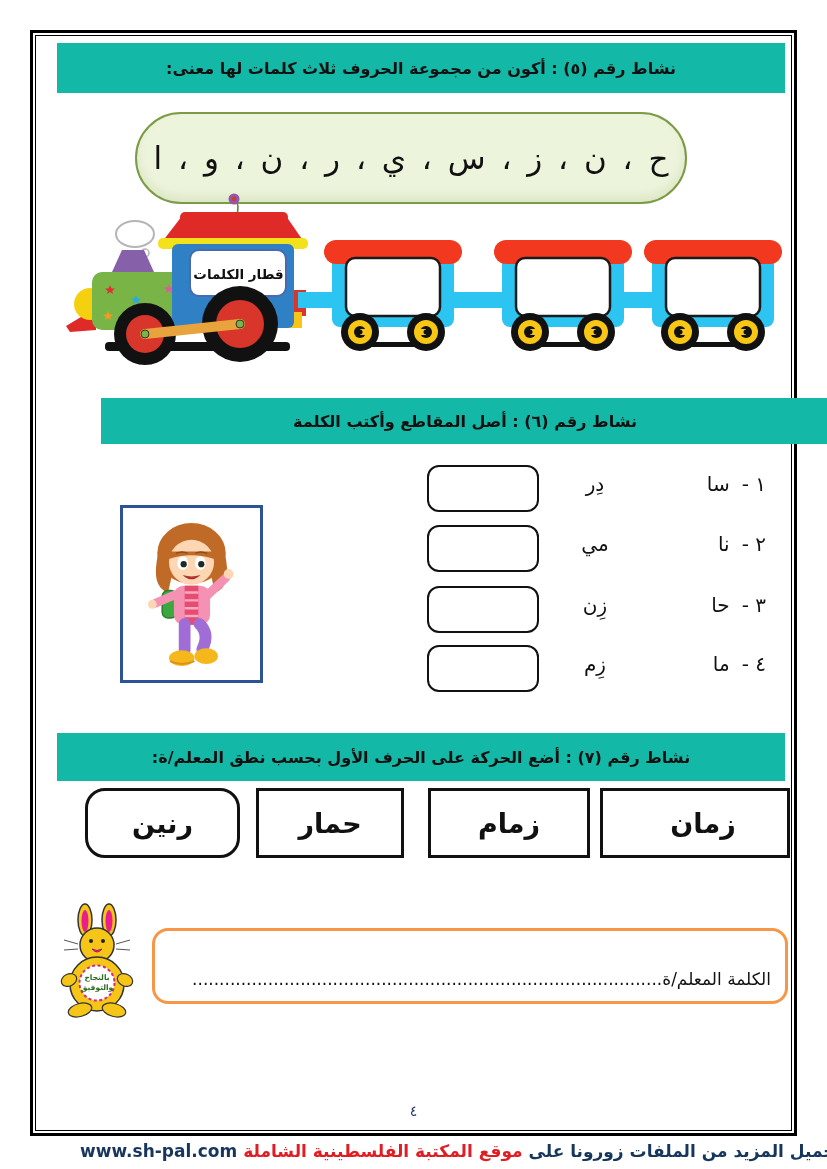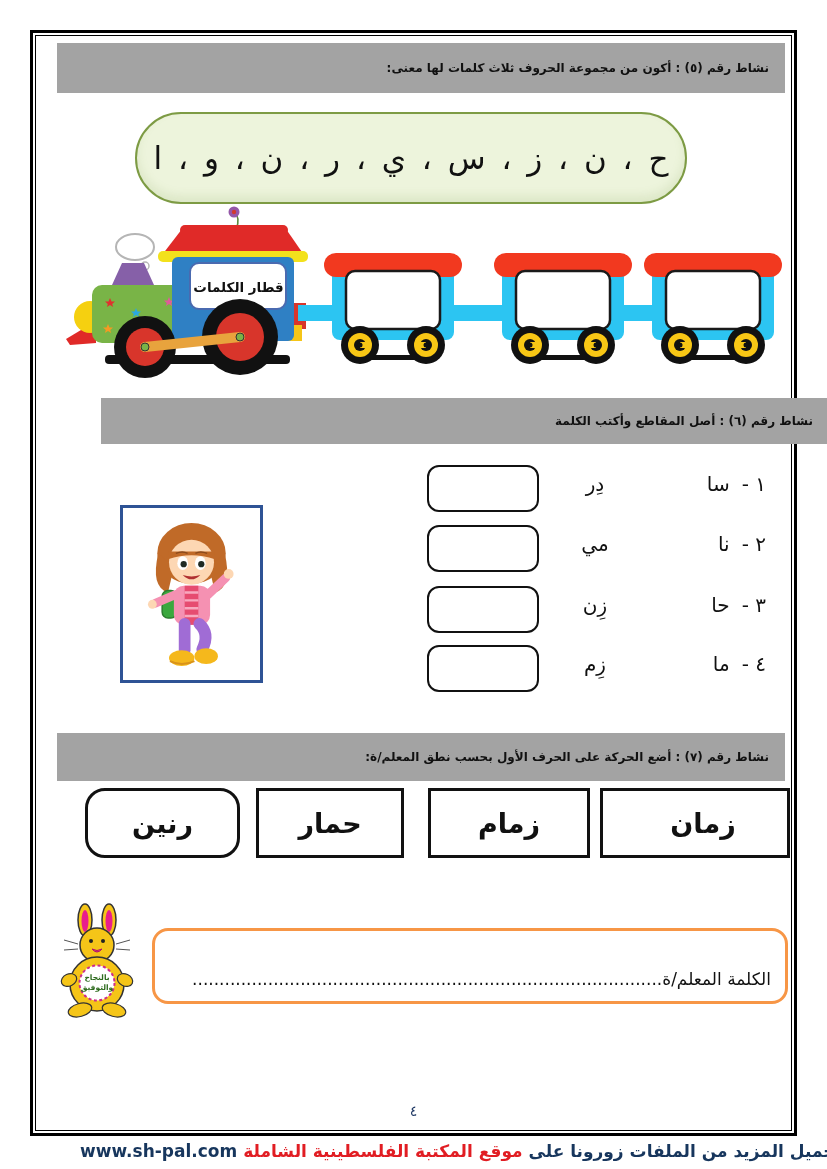--- a/index.html
+++ b/index.html
@@ -7,38 +7,38 @@
     position:relative; width:827px; height:1169px; background:#fff;
     font-family:"DejaVu Sans", sans-serif; overflow:hidden;
   }
   .frame {
     position:absolute; left:30px; top:30px; width:761px; height:1100px;
     border:3px solid #000;
   }
   .frame::before { content:""; position:absolute; inset:2px; border:1px solid #000; }
 
   .bar {
-    position:absolute; left:57px; width:728px; height:50px; background:#a3a3a3;
-    display:flex; align-items:center; justify-content:flex-start;
+    position:absolute; left:57px; width:728px; height:50px; background:#14b8a6;
+    display:flex; align-items:center; justify-content:center;
     padding:0 16px; box-sizing:border-box; direction:rtl;
-    font-weight:bold; font-size:12px; color:#111;
+    font-weight:bold; font-size:16px; color:#111;
   }
   .bar1 { top:43px; }
   .bar2 { top:398px; height:46px;margin-left:44px; }
   .bar3 { top:733px; height:48px; }
 
   .oval {
     position:absolute; left:135px; top:112px; width:548px; height:88px;
     background:#edf4dc; border:2px solid #7d9b44; border-radius:46px;
     display:flex; align-items:center; justify-content:center;
     direction:rtl; font-size:31px; color:#111; letter-spacing:1px; word-spacing:6px;
     box-shadow: inset 0 -6px 10px rgba(130,160,80,.15);
   }
 
-  .train { position:absolute; left:50px; top:205px; width:740px; height:175px; }
+  .train { position:absolute; left:50px; top:192px; width:740px; height:175px; }
   .train svg { display:block; width:740px; height:175px; }
   .train-label {
     position:absolute; left:141px; top:59px; width:95px; height:45px;
     display:flex; align-items:center; justify-content:center;
     font-weight:bold; font-size:13.5px; color:#111; direction:rtl; text-align:center;
   }
 
   .ex-row { position:absolute; left:420px; width:352px; height:50px; }
   .r0 { top:465px; } .r1 { top:525px; } .r2 { top:586px; } .r3 { top:645px; }
   .ans-box {

